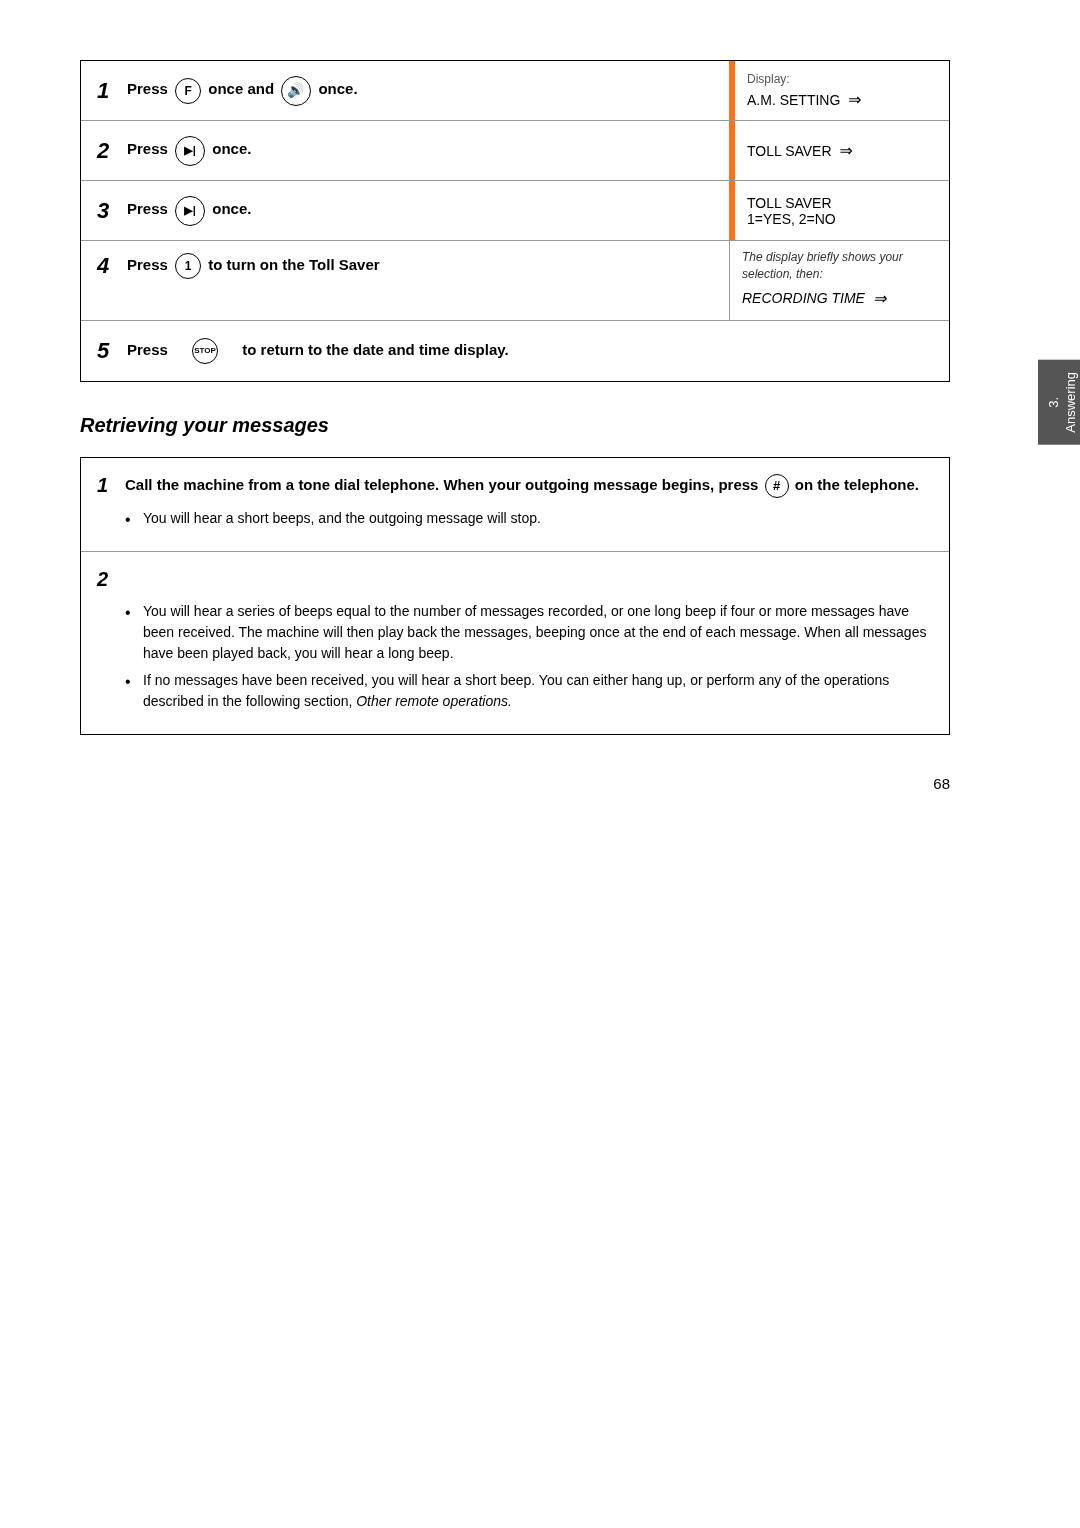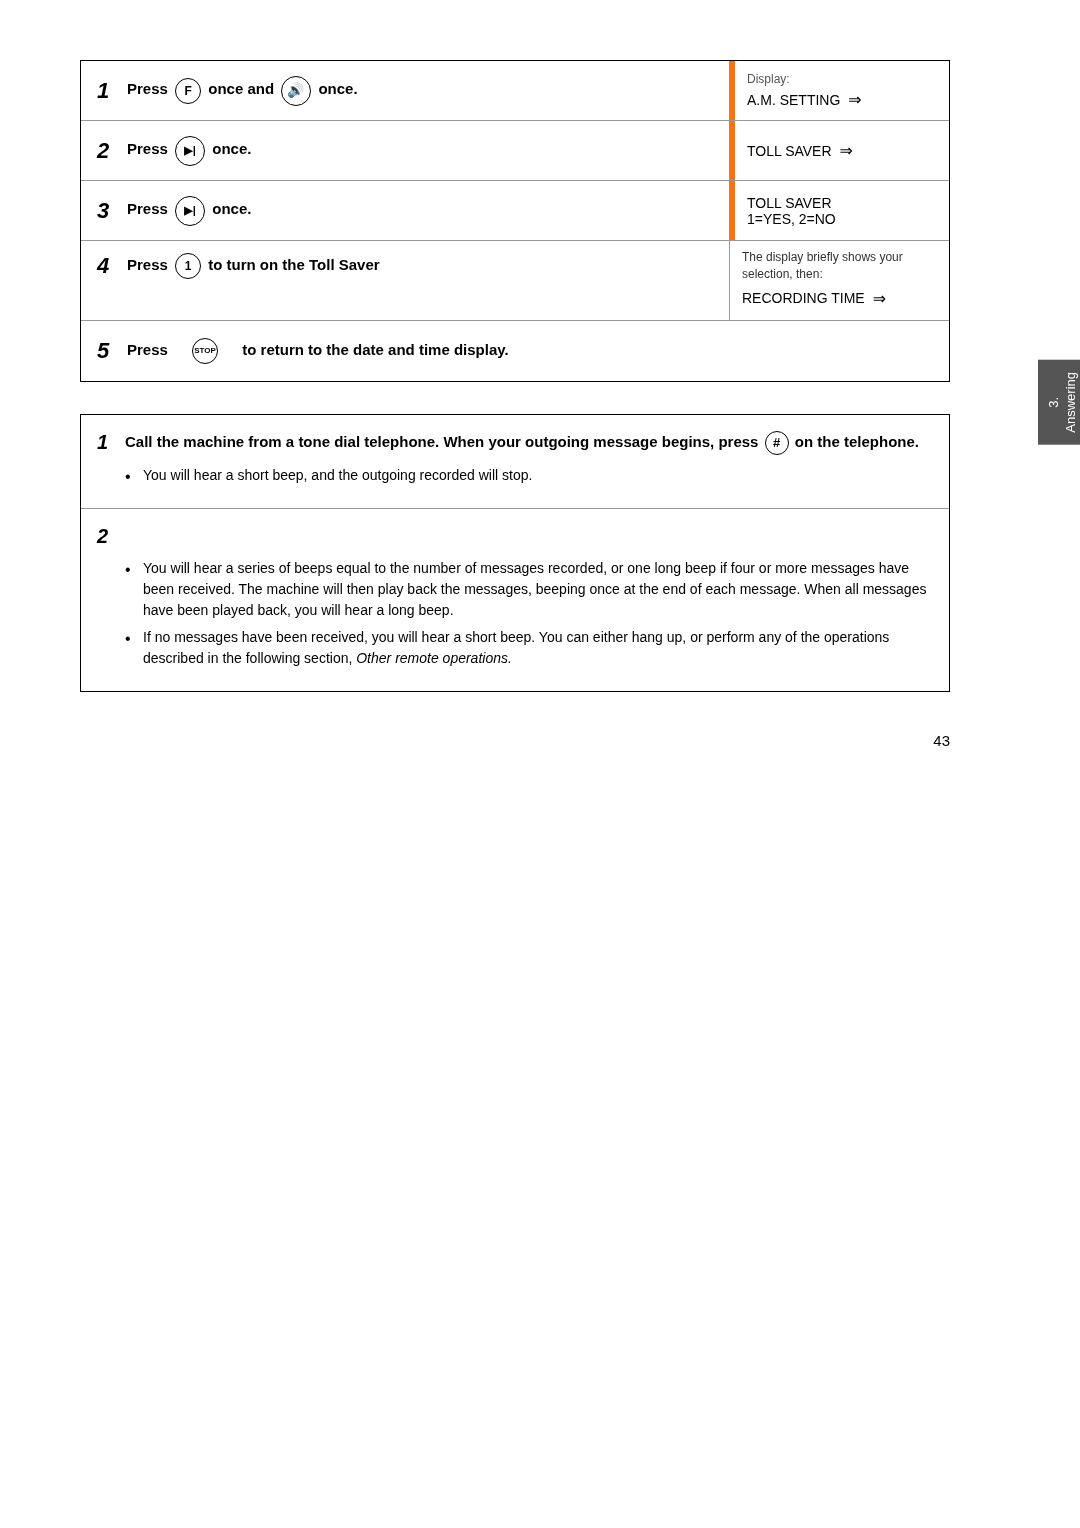--- a/index.html
+++ b/index.html
@@ -175,20 +175,21 @@
       display: flex;
       align-items: center;
       padding-left: 28px;
     }
 
     .display-col-multi {
       width: 220px;
       border-left: 1px solid #999;
       padding: 8px 12px;
       font-size: 14px;
+      font-style: italic;
     }
     .display-small-text {
       font-size: 12px;
       color: #333;
       line-height: 1.4;
       margin-bottom: 6px;
     }
 
     .step5-row {
       padding: 12px 16px;
@@ -358,33 +359,34 @@
       <div class="step5-row" style="width:100%;">
         <span class="step-num">5</span>
         <span class="step-text">
           <b>Press <span class="btn-stop-icon" style="font-size:8px;">STOP</span> to return to the date and time display.</b>
         </span>
       </div>
     </div>
 
   </div>
 
+  <div class="section-title">Retrieving your messages</div>
 
   <div class="retrieving-box">
 
     <div class="retrieve-step">
       <div class="retrieve-step-header">
         <span class="retrieve-step-num">1</span>
         <span class="retrieve-step-text">
           <b>Call the machine from a tone dial telephone. When your outgoing message begins, press <span class="hash-btn">#</span> on the telephone.</b>
         </span>
       </div>
       <ul class="bullet-list">
         <li>
-          <span>You will hear a short beep, and the outgoing recorded will stop.</span>
+          <span>You will hear a short beeps, and the outgoing message will stop.</span>
         </li>
       </ul>
     </div>
 
     <div class="retrieve-step">
       <div class="retrieve-step-header">
         <span class="retrieve-step-num">2</span>
       </div>
       <ul class="bullet-list">
         <li>
@@ -392,16 +394,16 @@
         </li>
         <li>
           <span>If no messages have been received, you will hear a short beep. You can either hang up, or perform any of the operations described in the following section, <em>Other remote operations.</em></span>
         </li>
       </ul>
     </div>
 
   </div>
 
   <div class="page-num">
-    <span>43</span>
+    <span>68</span>
   </div>
 
 </div>
 
 </body></html>

